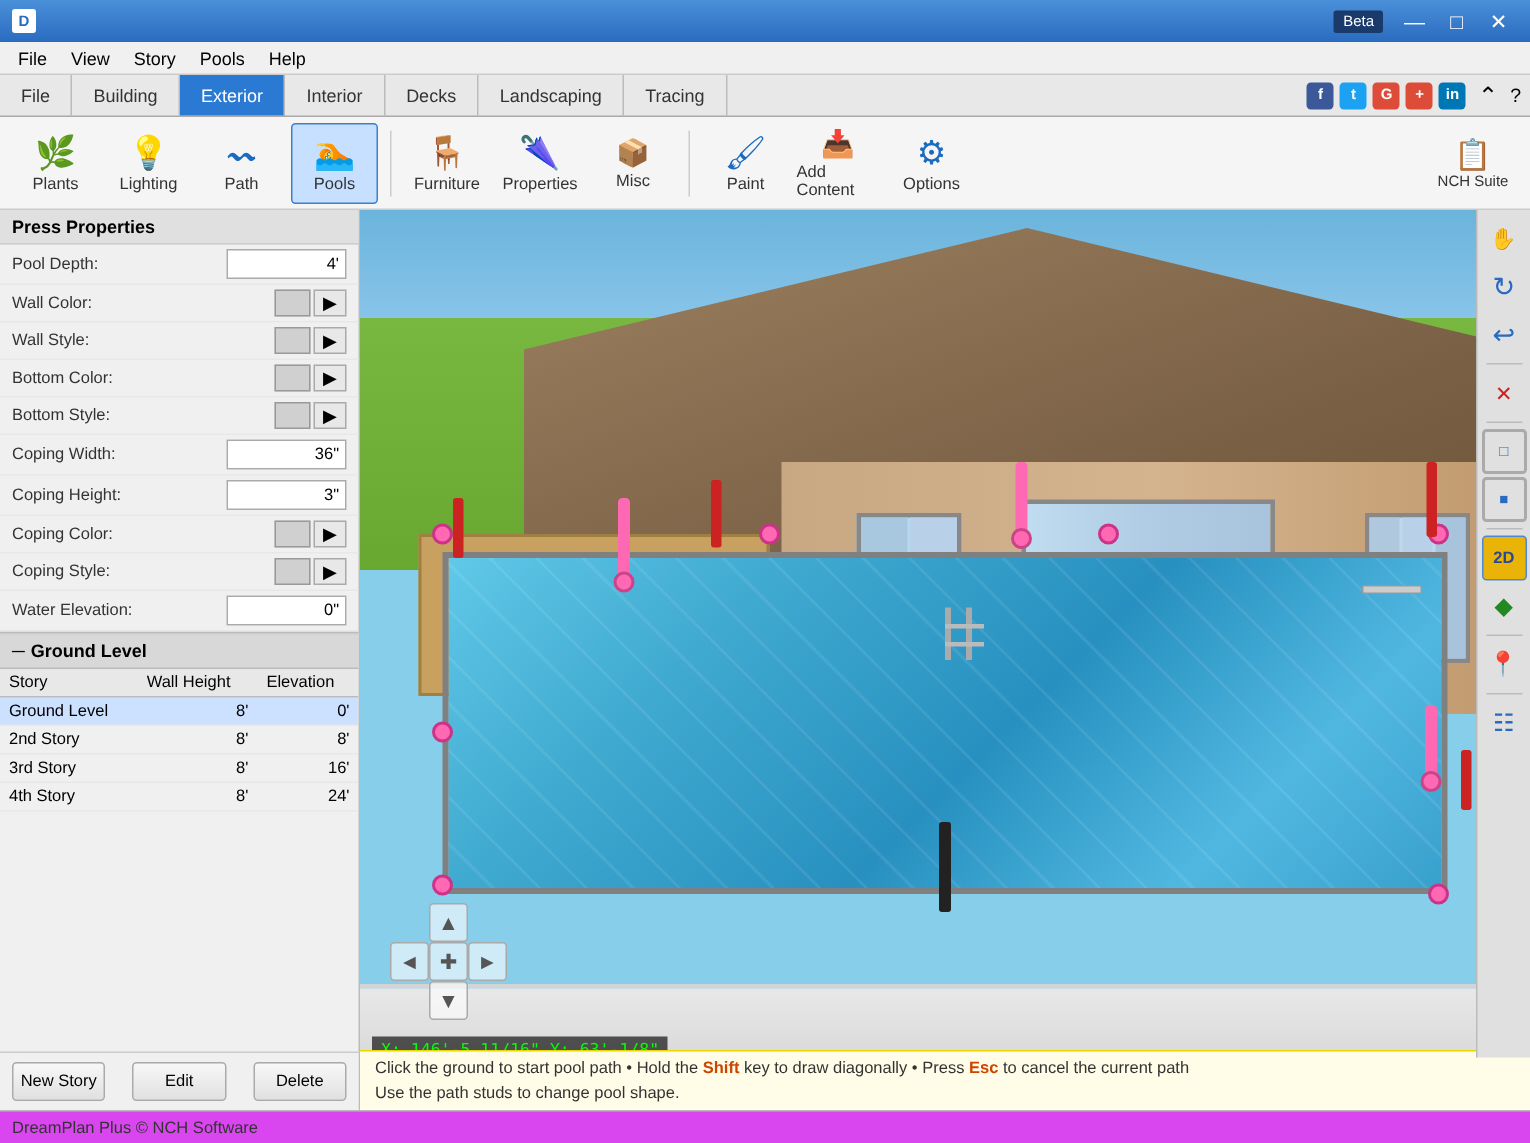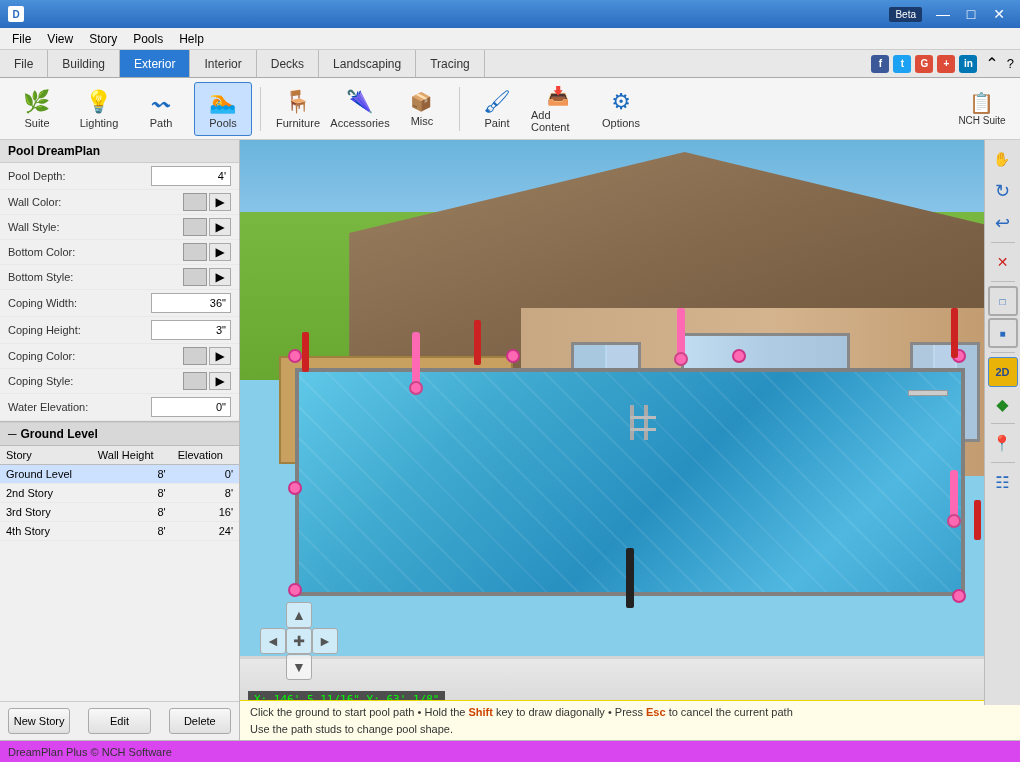--- a/index.html
+++ b/index.html
@@ -368,42 +368,42 @@
     <div class="social-icon" style="background:#dd4b39;">+</div>
     <div class="social-icon" style="background:#0077b5;">in</div>
     <span style="margin-left:4px;cursor:pointer;font-size:16px;">⌃</span>
     <span style="margin-left:4px;cursor:pointer;font-size:13px;">?</span>
   </div>
 </div>
 
 <div id="toolbar">
   <div class="tool-btn">
     <span class="tool-icon">🌿</span>
-    <span>Suite</span>
+    <span>Plants</span>
   </div>
   <div class="tool-btn">
     <span class="tool-icon">💡</span>
     <span>Lighting</span>
   </div>
   <div class="tool-btn">
     <span class="tool-icon" style="font-size:18px;">〰</span>
     <span>Path</span>
   </div>
   <div class="tool-btn active">
     <span class="tool-icon">🏊</span>
     <span>Pools</span>
   </div>
   <div class="tool-separator"></div>
   <div class="tool-btn">
     <span class="tool-icon">🪑</span>
     <span>Furniture</span>
   </div>
   <div class="tool-btn">
     <span class="tool-icon">🌂</span>
-    <span>Accessories</span>
+    <span>Properties</span>
   </div>
   <div class="tool-btn">
     <span class="tool-icon" style="font-size:18px;">📦</span>
     <span>Misc</span>
   </div>
   <div class="tool-separator"></div>
   <div class="tool-btn">
     <span class="tool-icon">🖌</span>
     <span>Paint</span>
   </div>
@@ -419,21 +419,21 @@
     <span style="font-size:20px;color:#1a6abf;">📋</span>
     <span>NCH Suite</span>
   </div>
 </div>
 
 <div id="main">
 
   <div id="left-panel">
 
     <div id="pool-props">
-      <div id="pool-props-title">Pool DreamPlan</div>
+      <div id="pool-props-title">Press Properties</div>
 
       <div class="prop-row">
         <span class="prop-label">Pool Depth:</span>
         <input class="prop-input" type="text" value="4'" style="">
       </div>
 
       <div class="prop-row">
         <span class="prop-label">Wall Color:</span>
         <div class="prop-color-box"></div>
         <div class="prop-picker-btn">▶</div>

